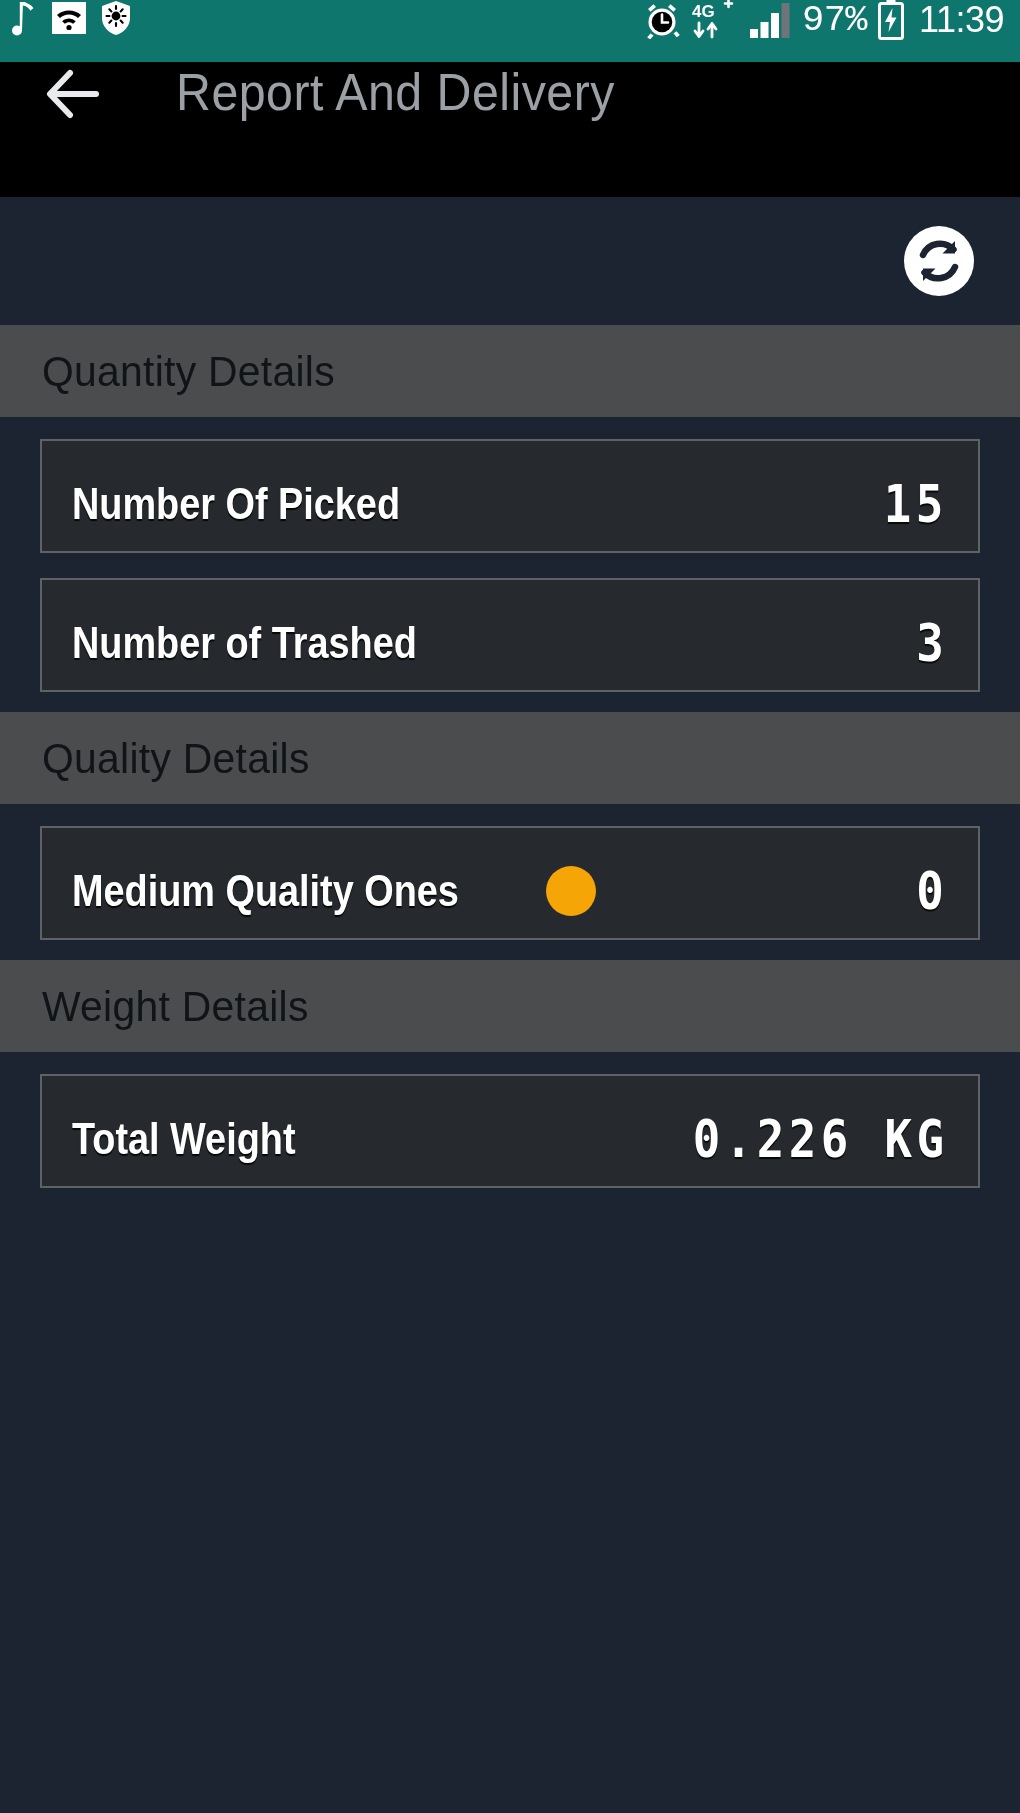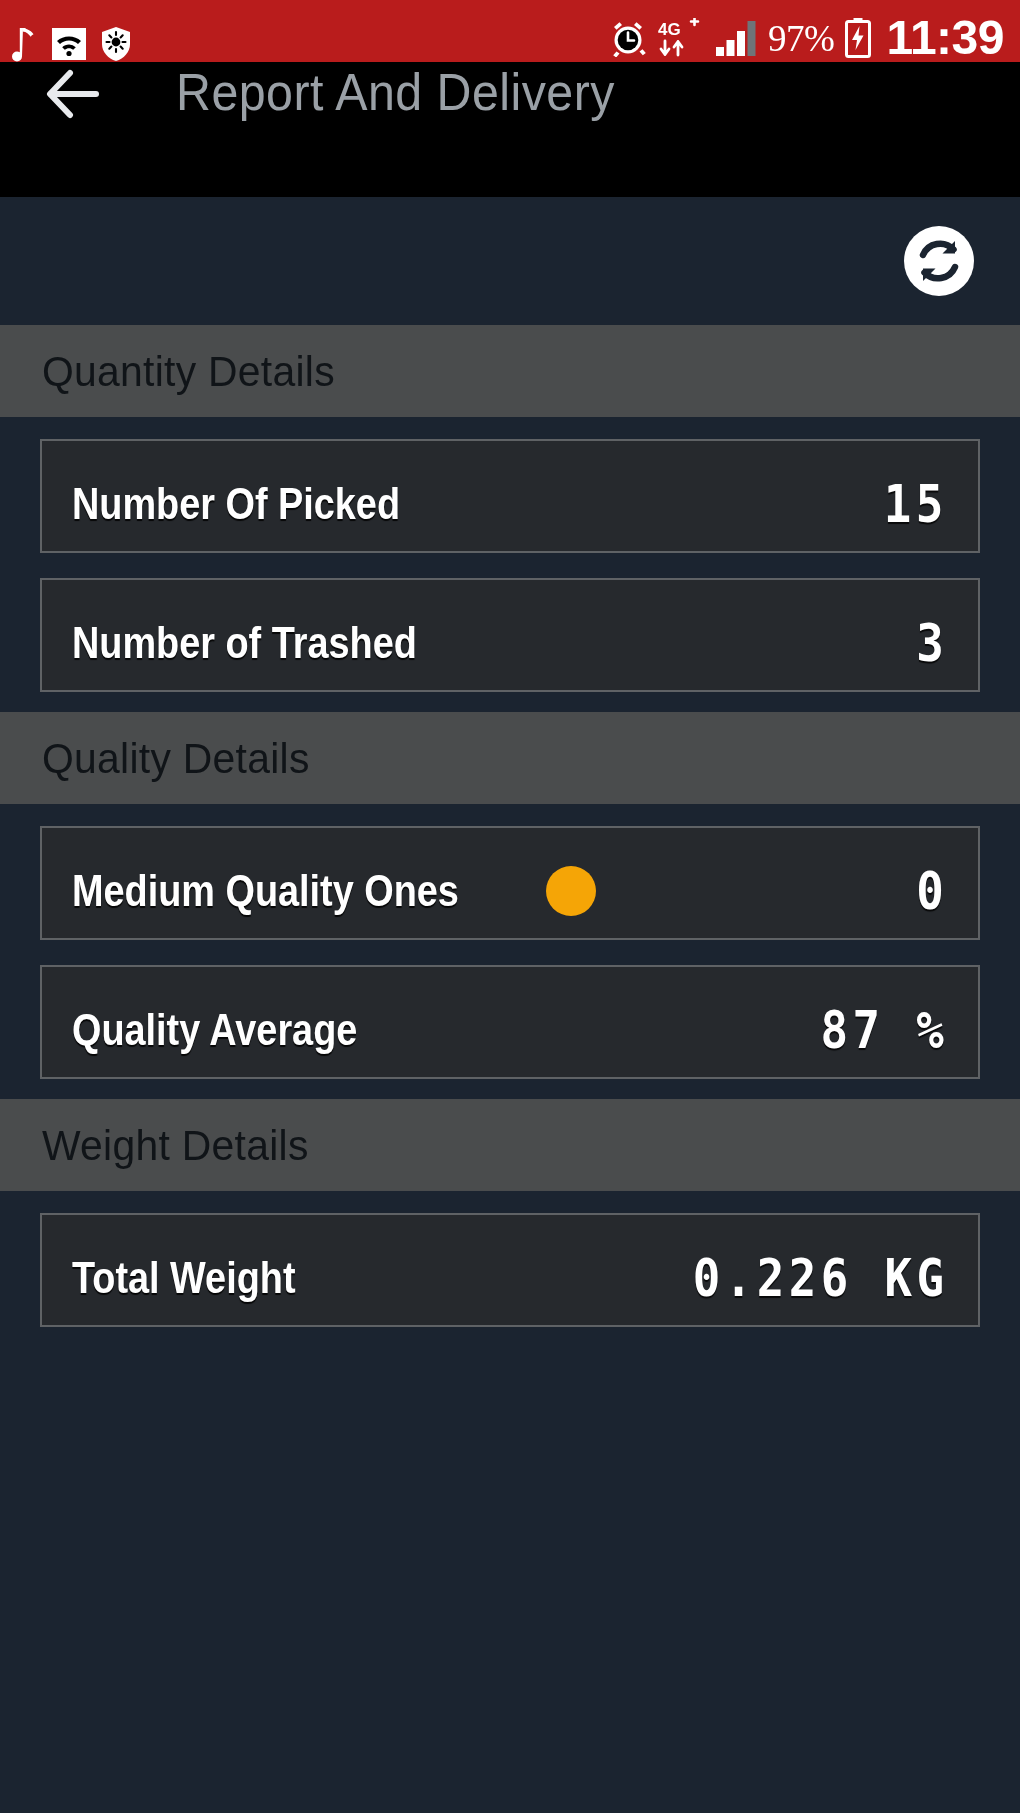--- a/index.html
+++ b/index.html
@@ -17,48 +17,48 @@
     width: 1020px;
     height: 1813px;
     background: #1b2430;
     display: flex;
     flex-direction: column;
   }
 
   
   .status-bar {
     height: 62px;
-    background: #b91c1c;
-    display: flex;
-    align-items: flex-end;
+    background: #0f766e;
+    display: flex;
+    align-items: flex-start;
     justify-content: space-between;
     padding: 0 16px 0 12px;
     flex: 0 0 auto;
   }
   .status-left, .status-right {
     display: flex;
     align-items: center;
   }
   .status-left { gap: 13px; }
   .status-right { gap: 11px; }
 
   .sicon { display: block; }
 
   .status-text {
     color: #ffffff;
     font-size: 37px;
     font-weight: 500;
     letter-spacing: -0.5px;
     line-height: 1;
-    font-family: Liberation Serif, serif;
+    font-family: Liberation Mono, monospace;
   }
   .status-clock {
     color: #ffffff;
-    font-size: 48px;
-    font-weight: 700;
+    font-size: 36px;
+    font-weight: 400;
     line-height: 1;
     letter-spacing: -0.5px;
     margin-left: 4px;
   }
 
   
   .app-bar {
     height: 135px;
     background: #000000;
     display: flex;
@@ -283,25 +283,20 @@
     <div class="section-header">
       <span class="title">Quality Details</span>
     </div>
     <div class="section-body">
       <div class="row-card">
         <span class="row-label">Medium Quality Ones</span>
         <span class="dot" style="background: rgb(245, 165, 6);"></span>
         <span class="row-spacer"></span>
         <span class="row-value">0</span>
       </div>
-      <div class="row-card">
-        <span class="row-label">Quality Average</span>
-        <span class="row-spacer"></span>
-        <span class="row-value">87 %</span>
-      </div>
     </div>
 
     <div class="section-header">
       <span class="title">Weight Details</span>
     </div>
     <div class="section-body tight">
       <div class="row-card">
         <span class="row-label">Total Weight</span>
         <span class="row-spacer"></span>
         <span class="row-value">0.226 KG</span>

